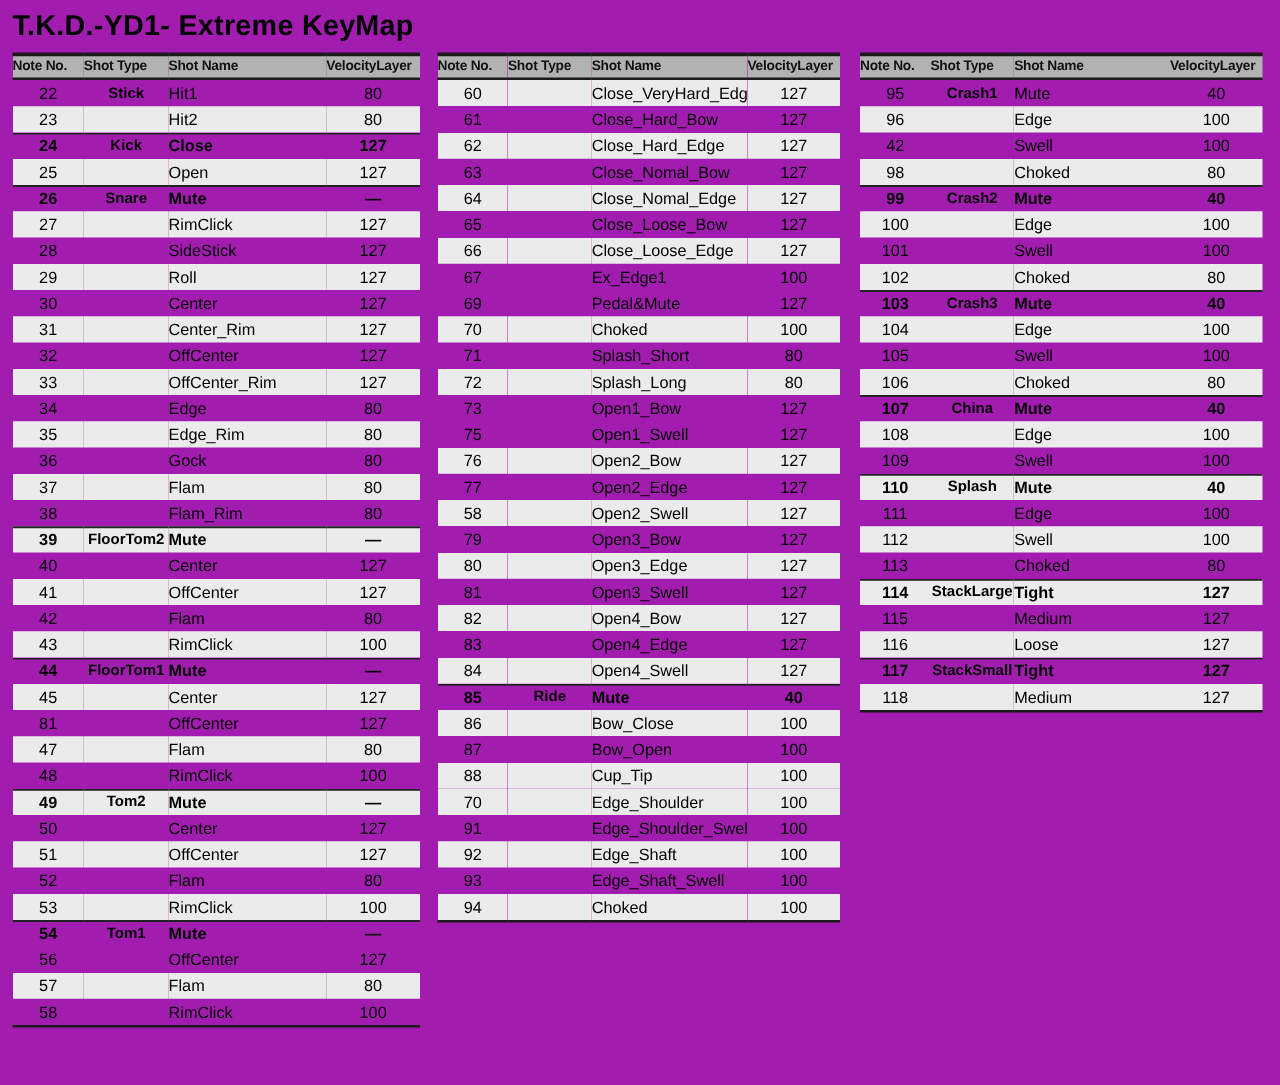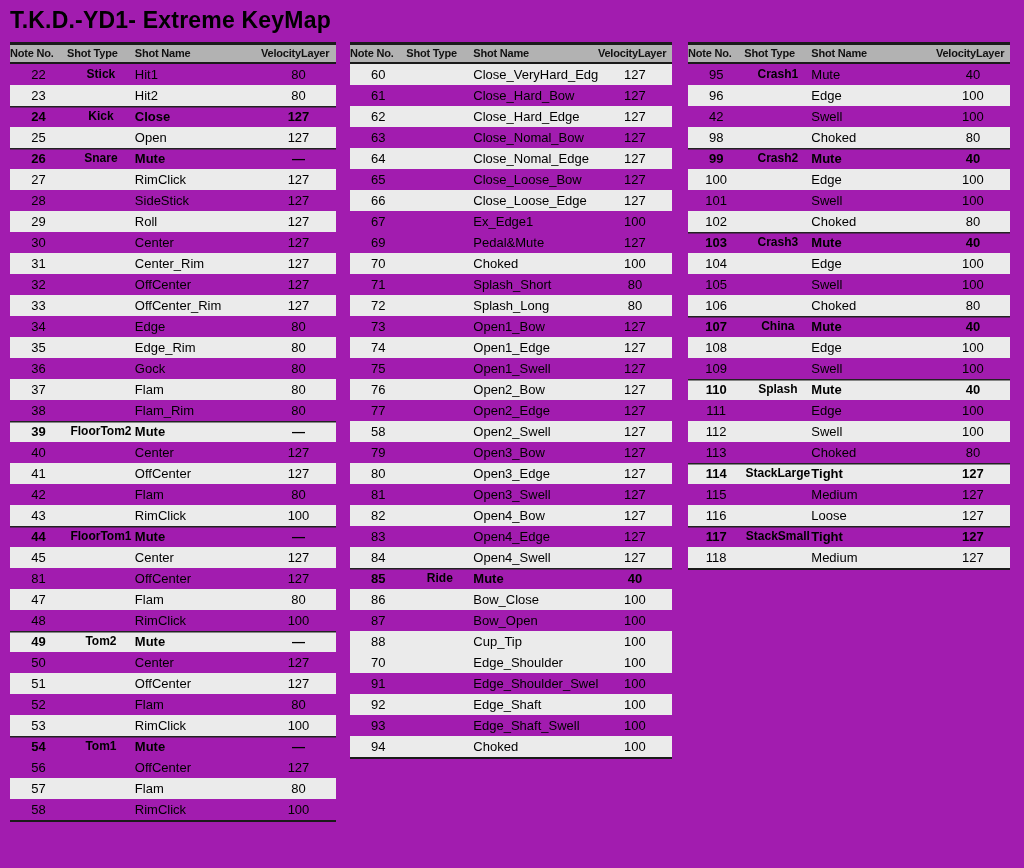--- a/index.html
+++ b/index.html
@@ -387,26 +387,20 @@
             <td class="c-type"></td>
             <td class="c-name">Splash_Long</td>
             <td class="c-vel">80</td>
           </tr>
           <tr>
             <td class="c-note">73</td>
             <td class="c-type"></td>
             <td class="c-name">Open1_Bow</td>
             <td class="c-vel">127</td>
           </tr>
-          <tr class="stripe">
-            <td class="c-note">74</td>
-            <td class="c-type"></td>
-            <td class="c-name">Open1_Edge</td>
-            <td class="c-vel">127</td>
-          </tr>
           <tr>
             <td class="c-note">75</td>
             <td class="c-type"></td>
             <td class="c-name">Open1_Swell</td>
             <td class="c-vel">127</td>
           </tr>
           <tr class="stripe">
             <td class="c-note">76</td>
             <td class="c-type"></td>
             <td class="c-name">Open2_Bow</td>

